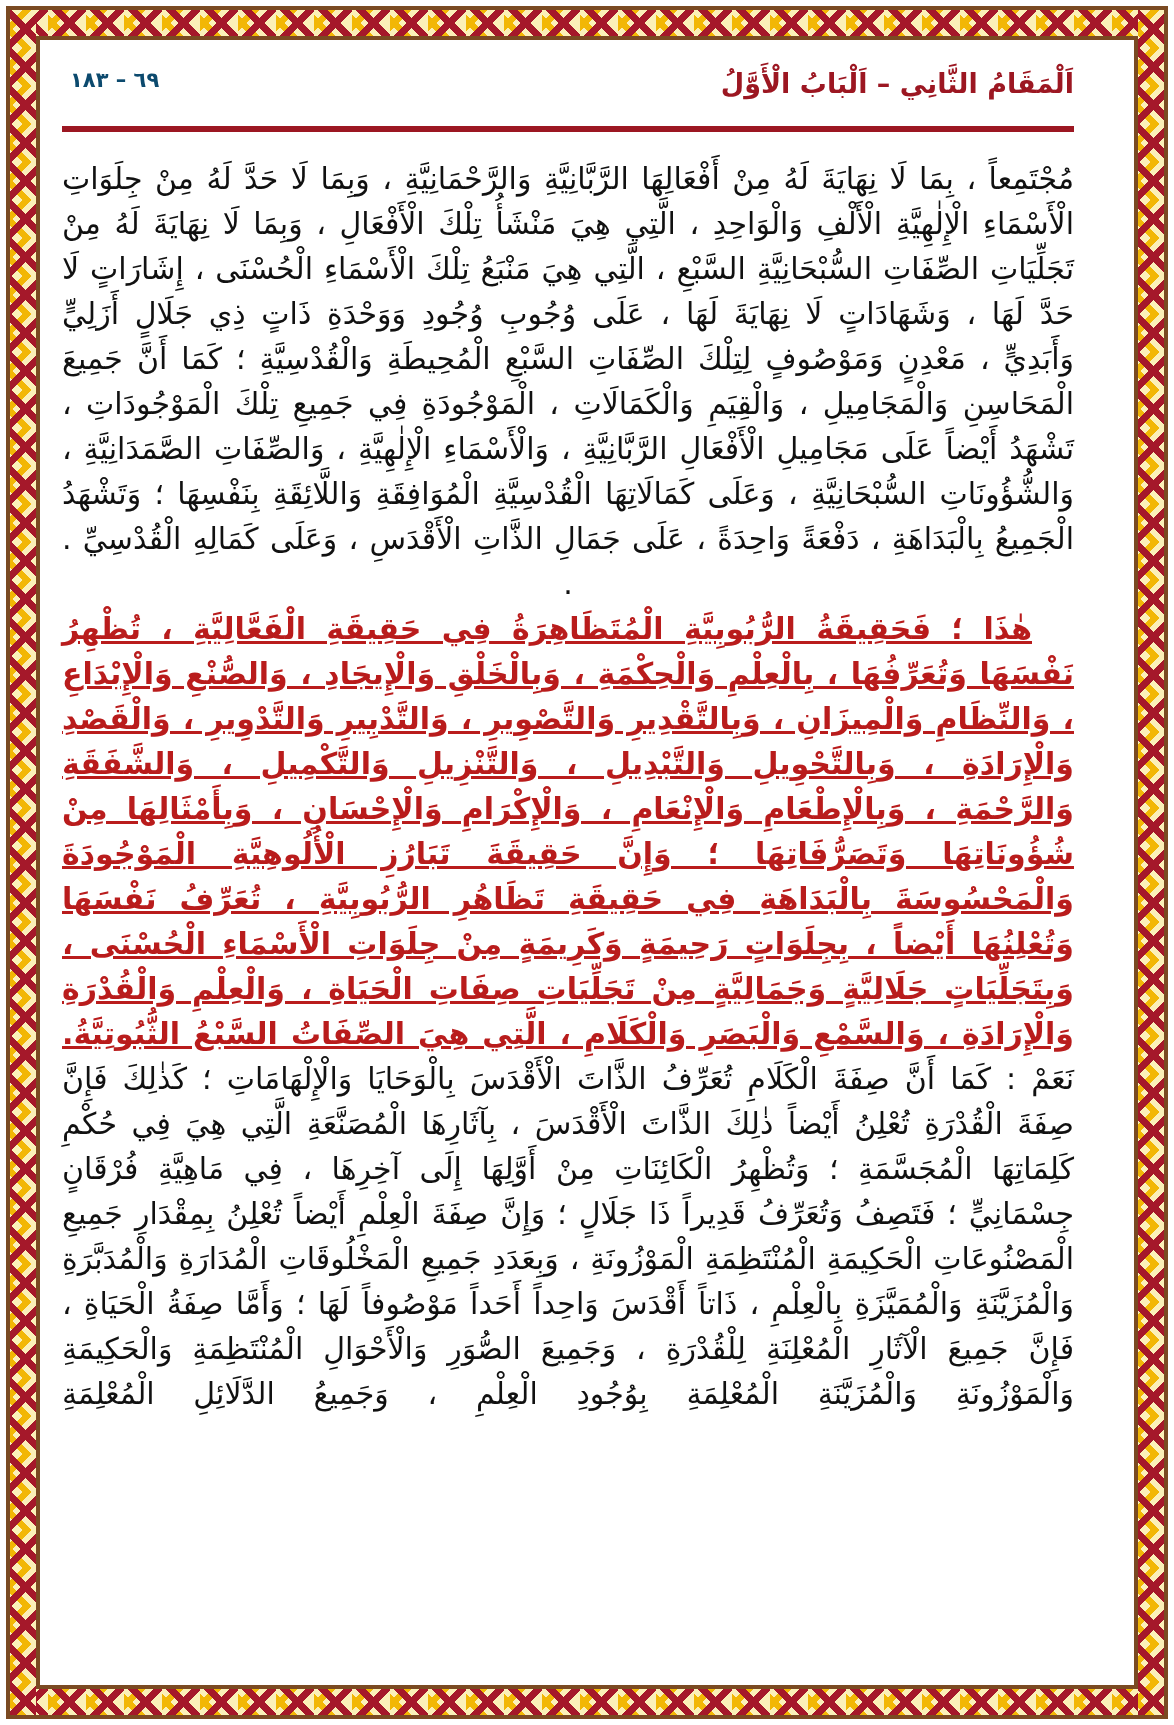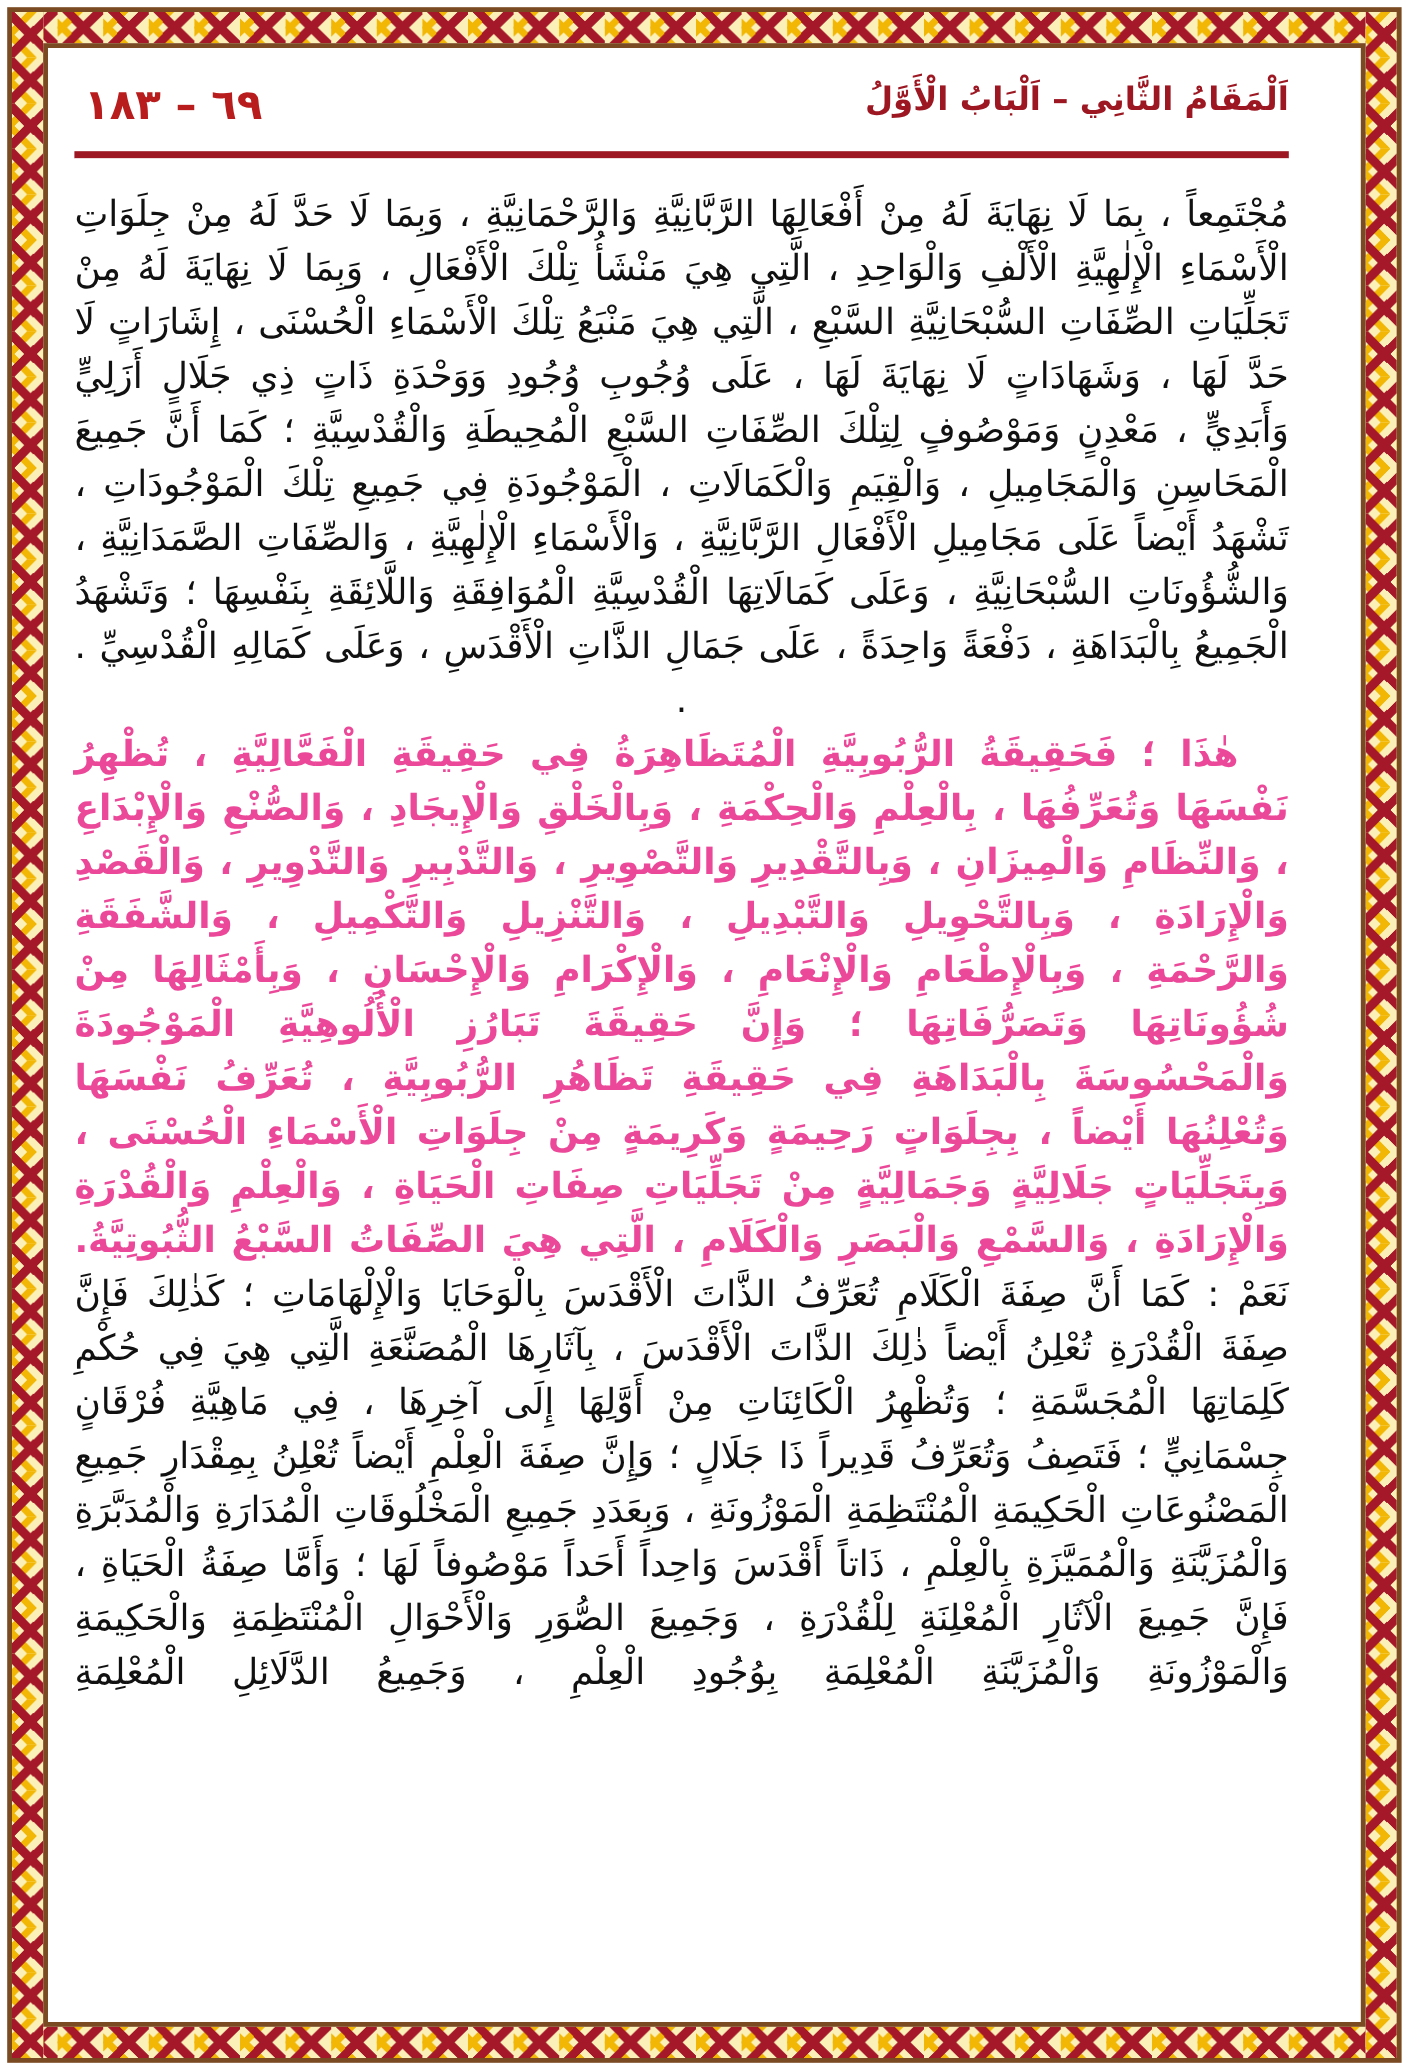--- a/index.html
+++ b/index.html
@@ -103,22 +103,22 @@
     font-size: 27px;
     font-weight: bold;
     font-family: "DejaVu Sans", "Liberation Sans", sans-serif;
     letter-spacing: 0;
     white-space: nowrap;
   }
   .header-pages {
     position: absolute;
     left: 8px;
     top: 8px;
-    color: #b91c1c;
-    font-size: 35px;
+    color: #0c4a6e;
+    font-size: 21px;
     font-weight: bold;
     direction: rtl;
     unicode-bidi: embed;
     white-space: nowrap;
   }
 
   .header-rule {
     margin-top: 4px;
     height: 6px;
     background: #9C1722;
@@ -148,22 +148,23 @@
     text-align-last: justify;
     word-spacing: 1px;
   }
   p.para.last-center {
     text-align-last: center;
   }
   p.para.indent {
     text-indent: 42px;
   }
   p.para-red {
-    color: #ec4899;
+    color: #b91c1c;
     font-weight: bold;
+    text-decoration: underline;
   }
 </style>
 </head>
 <body>
 
 <div class="page">
 
   <div class="band band-h band-top"></div>
   <div class="band band-h band-bottom"></div>
   <div class="band band-v band-left"></div>

